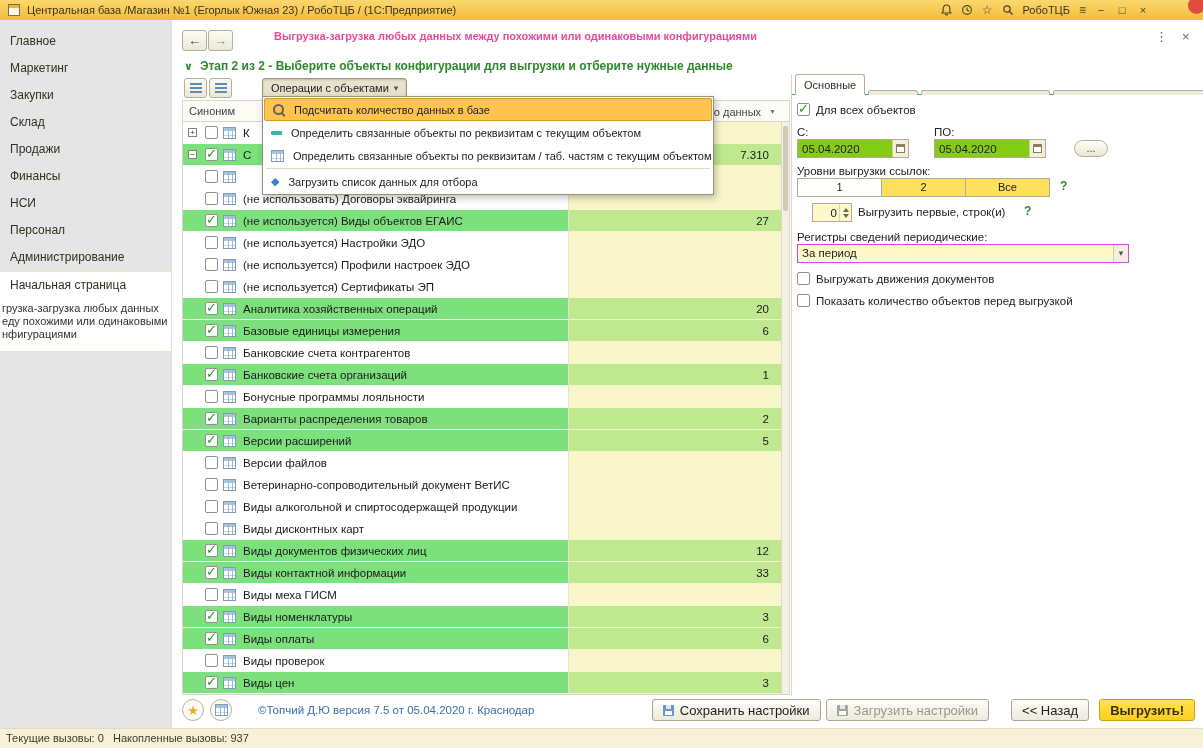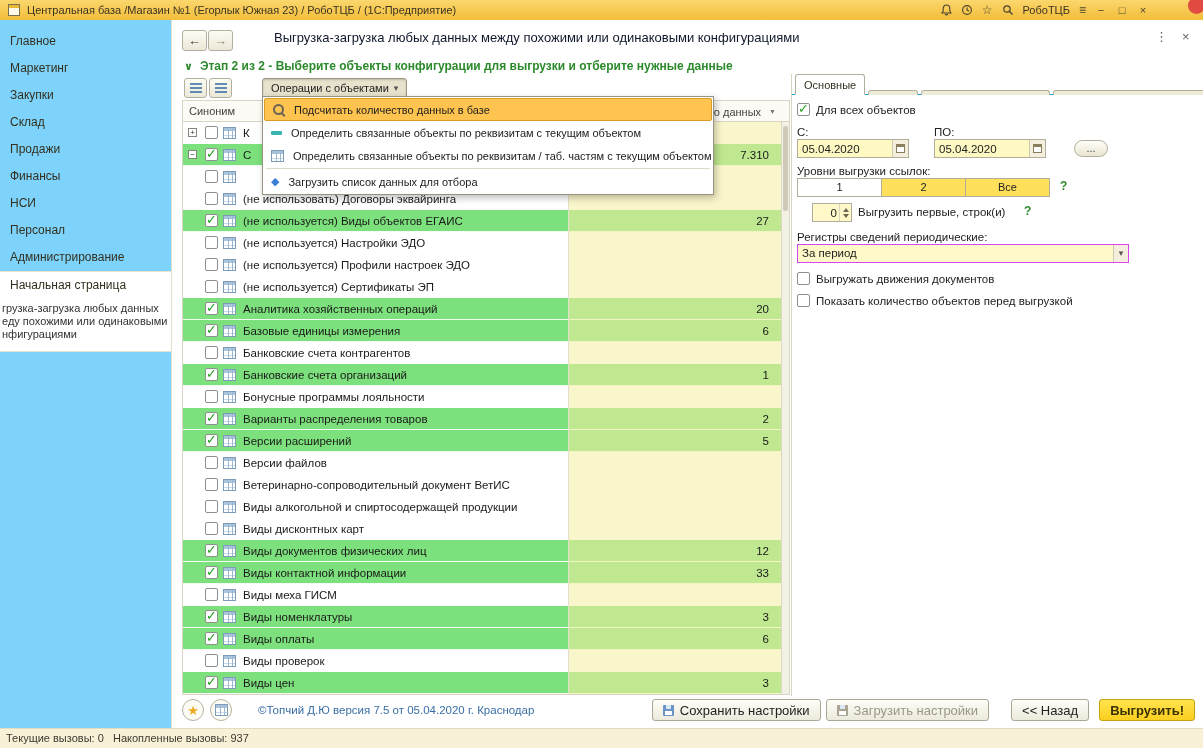--- a/index.html
+++ b/index.html
@@ -21,35 +21,35 @@
   .rec-dot { position:absolute; left:1188px; top:-3px; width:17px; height:17px; border-radius:50%;
     background:#e14b41; z-index:99; }
 
   
   .statusbar { position:absolute; left:0; top:728px; width:1203px; height:20px;
     background:#f8f1d7; border-top:1px solid #e4dcc0; font-size:11px; color:#3c3a30;
     padding:3px 6px; white-space:pre; }
 
   
   .sidebar { position:absolute; left:0; top:20px; width:172px; height:708px;
-    background:#7dd3fc; border-right:1px solid #e3dfcd; overflow:hidden; }
+    background:#e5e5e5; border-right:1px solid #e3dfcd; overflow:hidden; }
   .side-menu { padding-top:8px; }
   .side-item { height:27px; line-height:27px; padding-left:10px; font-size:12px; color:#33301f; cursor:pointer; white-space:nowrap; }
   .side-white { background:#fff; border-top:1px solid #e6e2d0; border-bottom:1px solid #e6e2d0; padding-bottom:8px; }
   .side-section { padding:6px 10px 8px; font-size:12px; color:#33301f; cursor:pointer; }
   .side-window { padding:2px 2px 2px 2px; cursor:pointer; }
   .side-window-line { font-size:11px; line-height:13px; color:#333; white-space:nowrap; }
 
   
   .main { position:absolute; left:172px; top:20px; width:1031px; height:708px; background:#fff; overflow:hidden; }
 
   .nav-btn { position:absolute; top:10px; width:25px; height:21px; border:1px solid #b4b09e; border-radius:3px;
     background:linear-gradient(#fdfcf3,#ebe8d8); text-align:center; line-height:19px; font-size:13px; color:#3d3a2c; cursor:pointer; }
   .nav-btn.fwd { color:#8f8b7a; }
-  .form-title { position:absolute; left:102px; top:10px; font-size:13px; font-weight:normal; color:#0f172a; white-space:nowrap; }
+  .form-title { position:absolute; left:102px; top:10px; font-size:11px; font-weight:bold; color:#ec4899; white-space:nowrap; }
   .form-ic { position:absolute; top:9px; font-size:13px; color:#666; cursor:pointer; }
 
   .stage { position:absolute; left:12px; top:39px; display:flex; align-items:center; gap:7px;
     color:#2c8a2c; font-weight:bold; font-size:12px; white-space:nowrap; }
   .stage-chevron { color:#2c8a2c; font-size:11px; font-weight:bold; }
 
   .tool-btn { position:absolute; top:58px; width:23px; height:20px; border:1px solid #b4b09e; border-radius:3px;
     background:linear-gradient(#fdfcf3,#ebe8d8); display:flex; align-items:center; justify-content:center; cursor:pointer; }
   .list-ic { width:12px; height:11px; background:repeating-linear-gradient(to bottom,#5f8cb5 0 2px,transparent 2px 4px); }
   .ops-btn { position:absolute; left:90px; top:58px; height:20px; padding:0 8px; border:1px solid #9a967f; border-radius:3px;
@@ -108,21 +108,21 @@
   .tabs { position:absolute; left:0; top:0; right:0; height:21px; border-bottom:1px solid #0ea5e9;
     display:flex; gap:3px; padding-left:3px; }
   .tab { border:1px solid #b3af9d; border-bottom:none; border-radius:3px 3px 0 0; background:#efebd9;
     height:20px; margin-top:16px; line-height:19px; padding:0 8px; font-size:11px; color:#33301f;
     white-space:nowrap; cursor:pointer; }
   .tab.active { background:#fff; height:21px; margin-top:0; line-height:20px; margin-bottom:-1px;
     position:relative; z-index:2; border-bottom:1px solid #fff; }
   .pcontent { position:absolute; left:0; top:21px; right:0; bottom:0; background:#fff; }
   .p-check { position:absolute; display:flex; gap:6px; align-items:center; font-size:11.5px; color:#222; cursor:pointer; white-space:nowrap; }
   .plabel { position:absolute; font-size:11.5px; color:#222; white-space:nowrap; }
-  .dinput { position:absolute; height:19px; background:#fef9c3; border:1px solid #b1ad9a; display:flex; align-items:stretch; }
+  .dinput { position:absolute; height:19px; background:#84cc16; border:1px solid #b1ad9a; display:flex; align-items:stretch; }
   .din { flex:1; min-width:0; border:none; background:transparent; font-family:inherit; font-size:11.5px; padding:0 4px; color:#222; outline:none; }
   .cal-btn { width:16px; flex:none; display:flex; align-items:center; justify-content:center;
     border-left:1px solid #cfcab4; background:#f3efdc; cursor:pointer; }
   .cal-glyph { width:9px; height:9px; border:1px solid #8a7f5c; background:#fff; position:relative; display:block; }
   .cal-glyph::before { content:""; position:absolute; left:0; right:0; top:0; height:2px; background:#8a7f5c; }
   .pill { position:absolute; width:34px; height:17px; border:1px solid #b1ad9a; border-radius:9px;
     background:linear-gradient(#fffef8,#e9e5d2); text-align:center; line-height:14px; font-size:11px;
     color:#444; cursor:pointer; }
   .lvl-row { position:absolute; display:flex; }
   .lvl { width:85px; height:19px; border:1px solid #b1ad9a; margin-left:-1px; background:#fff;

